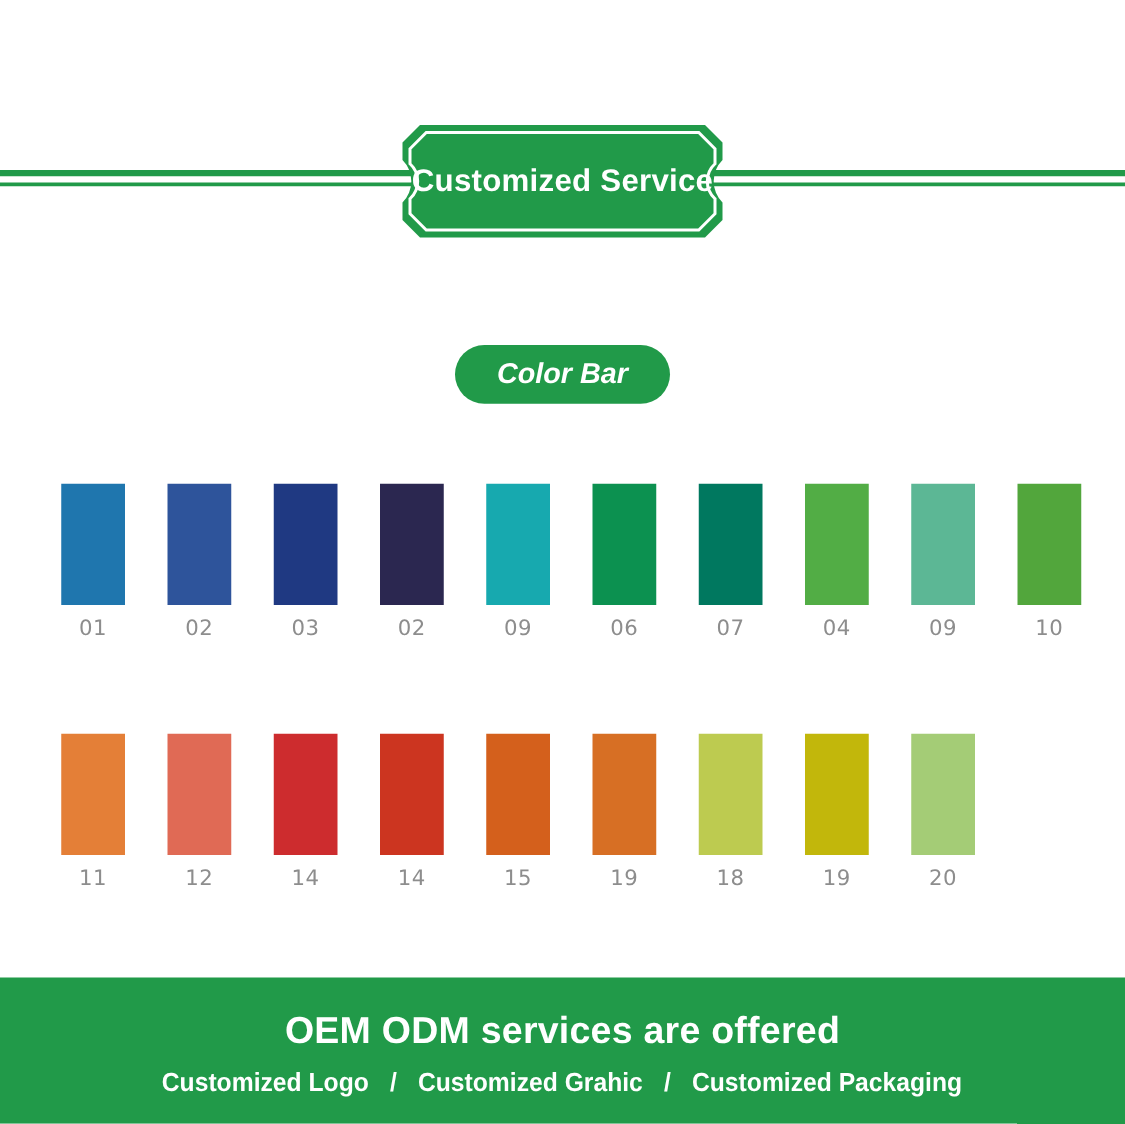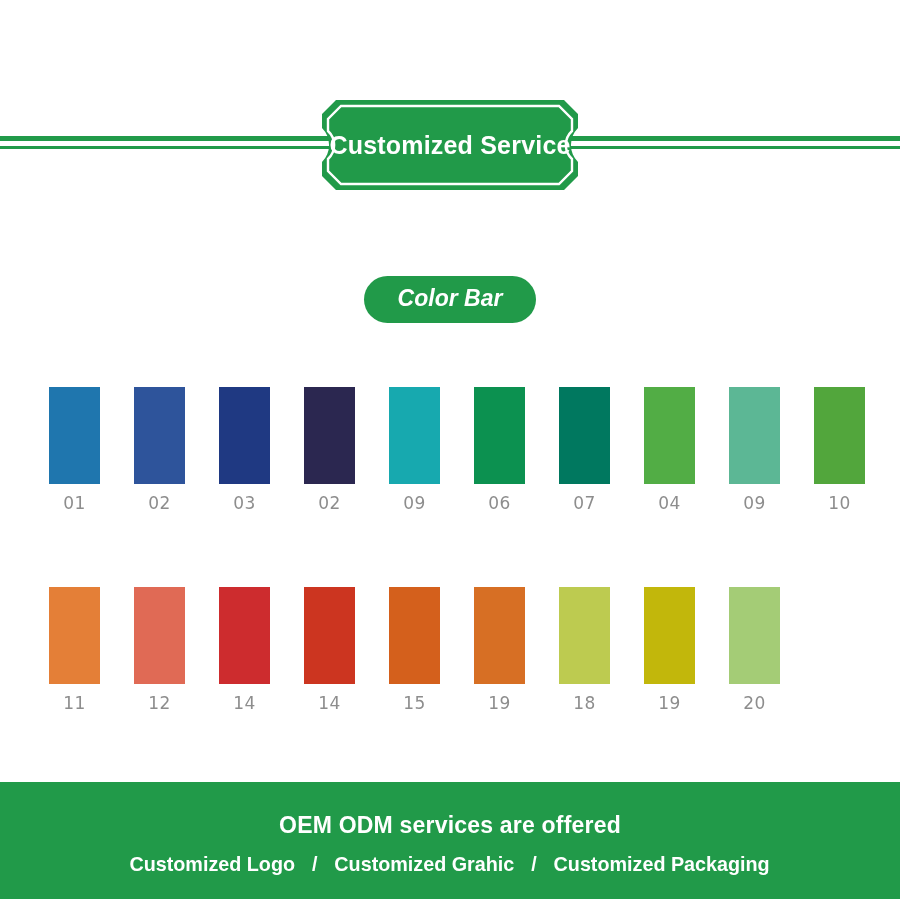--- a/index.html
+++ b/index.html
@@ -129,21 +129,21 @@
     background: #219A49;
     display: flex;
     flex-direction: column;
     align-items: center;
     justify-content: center;
     box-sizing: border-box;
     padding-top: 6px;
   }
   .footer-line-1 {
     color: #ffffff;
-    font-size: 23px;
+    font-size: 30px;
     font-weight: bold;
     font-family: "Liberation Sans", sans-serif;
     letter-spacing: 0.2px;
     margin-bottom: 13px;
     white-space: nowrap;
   }
   .footer-line-2 {
     display: flex;
     align-items: center;
     justify-content: center;

